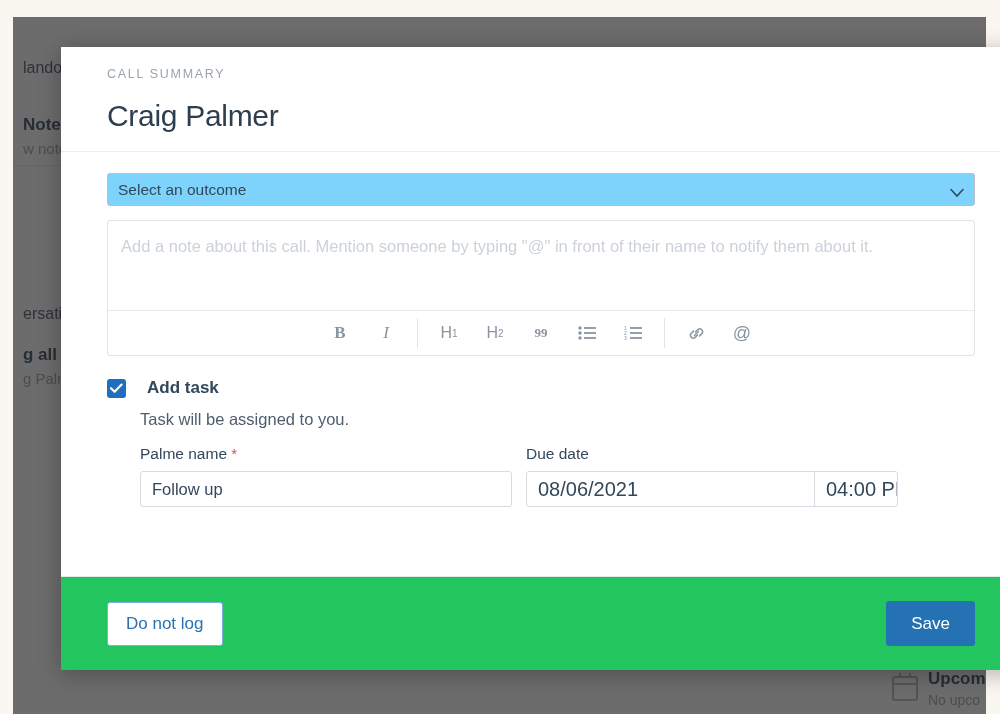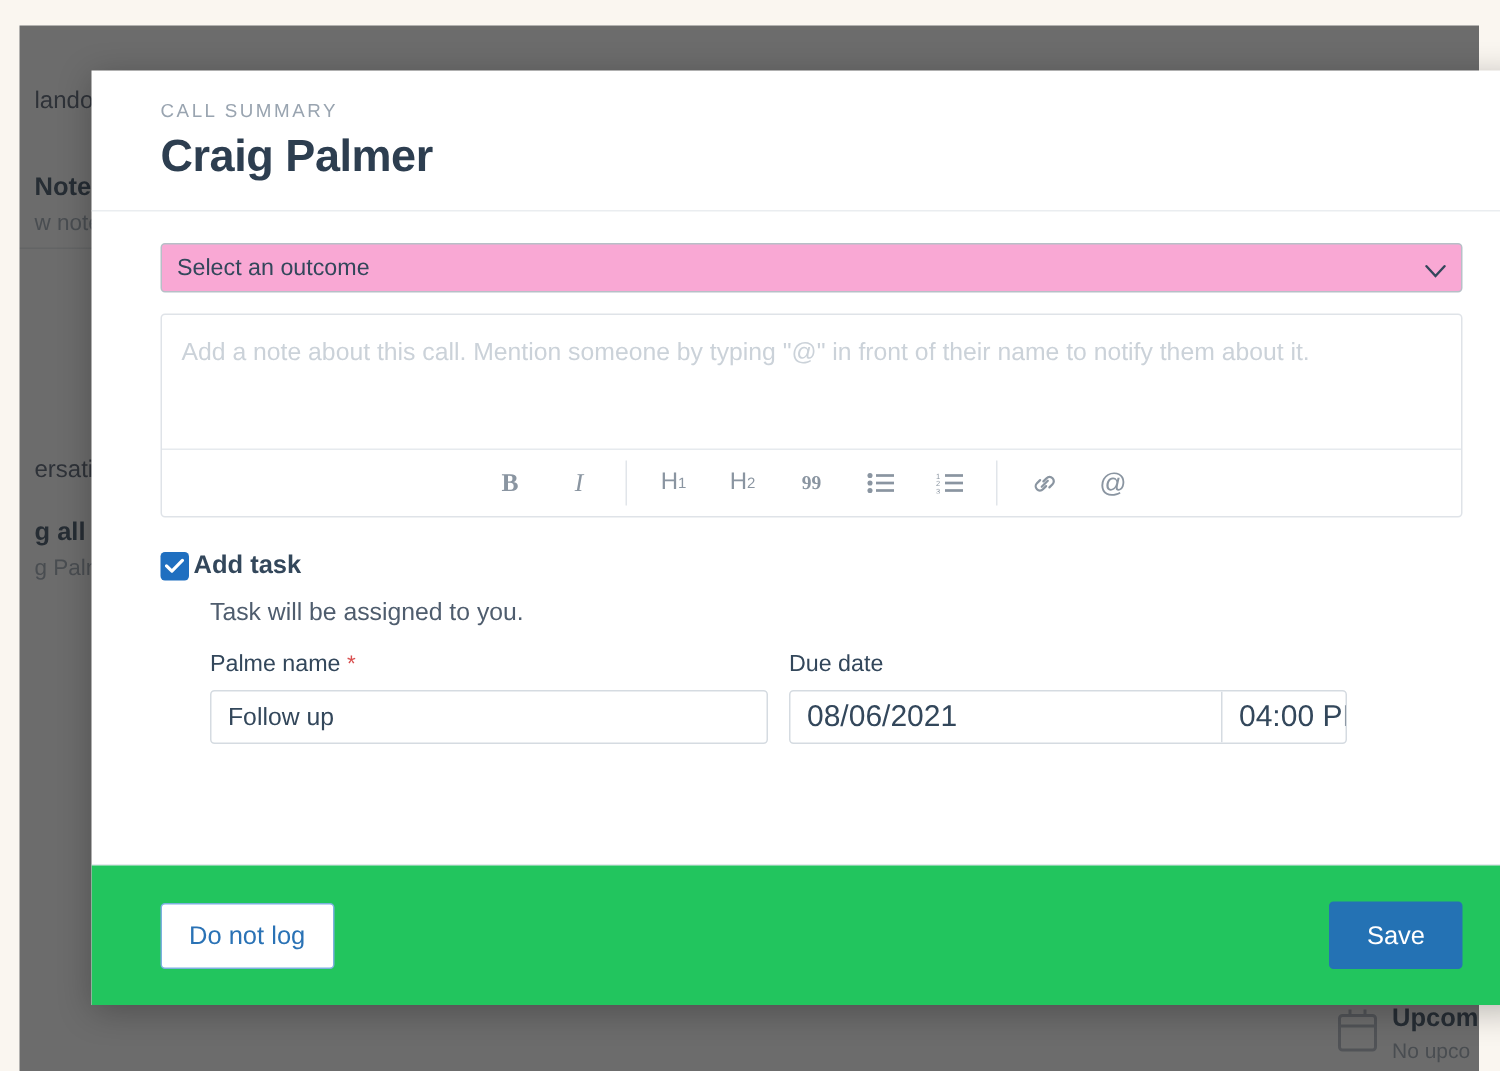--- a/index.html
+++ b/index.html
@@ -122,23 +122,23 @@
     flex: 0 0 auto;
   }
   .eyebrow {
     font-size: 12.5px;
     letter-spacing: 1.7px;
     color: #99a4b0;
     font-weight: normal;
   }
   .modal-title {
     font-size: 30px;
-    font-weight: bold;
+    font-weight: normal;
     color: #2d3e50;
-    margin-top: 7px;
+    margin-top: 18px;
     letter-spacing: -0.3px;
   }
 
   .modal-body {
     padding: 21px 46px 0 46px;
     flex: 1 1 auto;
   }
 
   .field-label {
     font-size: 15.5px;
@@ -150,21 +150,21 @@
   .select-wrap {
     position: relative;
     width: 100%;
     height: 33px;
   }
   .select-box {
     width: 100%;
     height: 33px;
     border: 1px solid #b7bfc7;
     border-radius: 3px;
-    background: #f9a8d4;
+    background: #7dd3fc;
     font-family: "Liberation Sans", sans-serif;
     font-size: 15.5px;
     color: #33475b;
     padding: 0 30px 0 10px;
     line-height: 31px;
     cursor: pointer;
   }
   .select-chevron {
     position: absolute;
     right: 11px; top: 11px;
@@ -217,21 +217,21 @@
     height: 30px;
     background: #e1e5ea;
     margin: 0 8px;
   }
 
   
   .task-section { margin-top: 22px; }
   .task-head {
     display: flex;
     align-items: center;
-    gap: 3px;
+    gap: 21px;
     text-align: center;
   }
   .checkbox {
     width: 19px; height: 19px;
     border-radius: 3px;
     background: #1f6fc0;
     position: relative;
     flex: 0 0 auto;
     cursor: pointer;
   }

